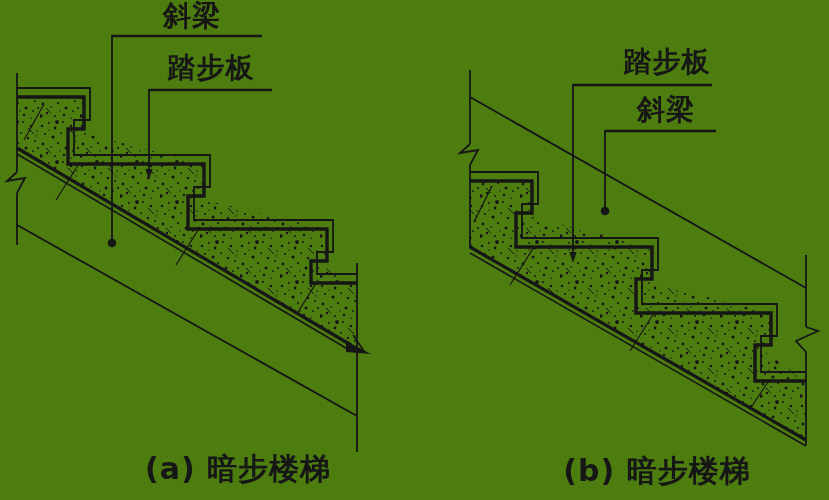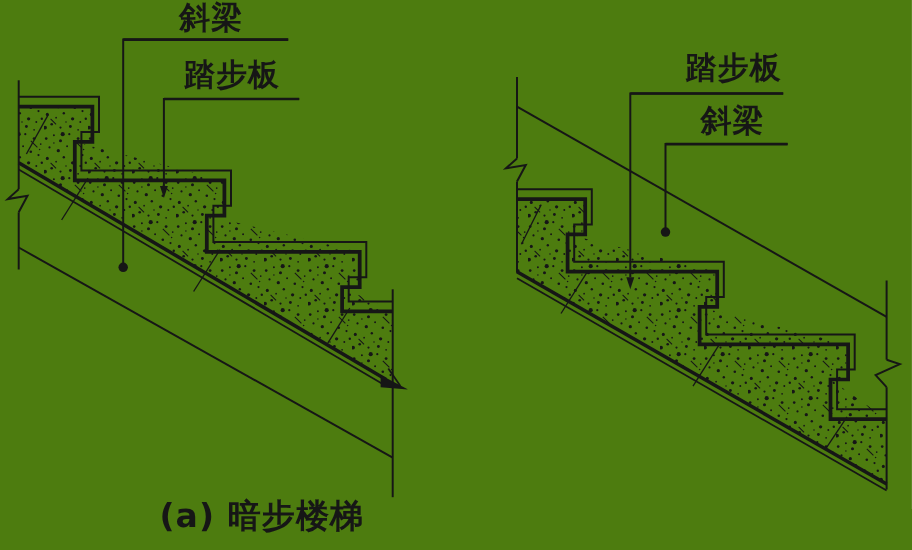--- a/index.html
+++ b/index.html
@@ -97,13 +97,14 @@
       </g>
     </svg>
 
   <div class="lbl" style="left:192px;top:1px;" id="lbl-a-beam">斜梁</div>
   <div class="lbl" style="left:211px;top:53px;" id="lbl-a-tread">踏步板</div>
 
   <div class="lbl" style="left:667px;top:47px;" id="lbl-b-tread">踏步板</div>
   <div class="lbl" style="left:666px;top:95px;" id="lbl-b-beam">斜梁</div>
 
   <div class="cap" style="left:238px;top:449px;" id="cap-a">(a) 暗步楼梯</div>
+  <div class="cap" style="left:657px;top:451px;" id="cap-b">(b) 暗步楼梯</div>
 </div>
 
 </body></html>

